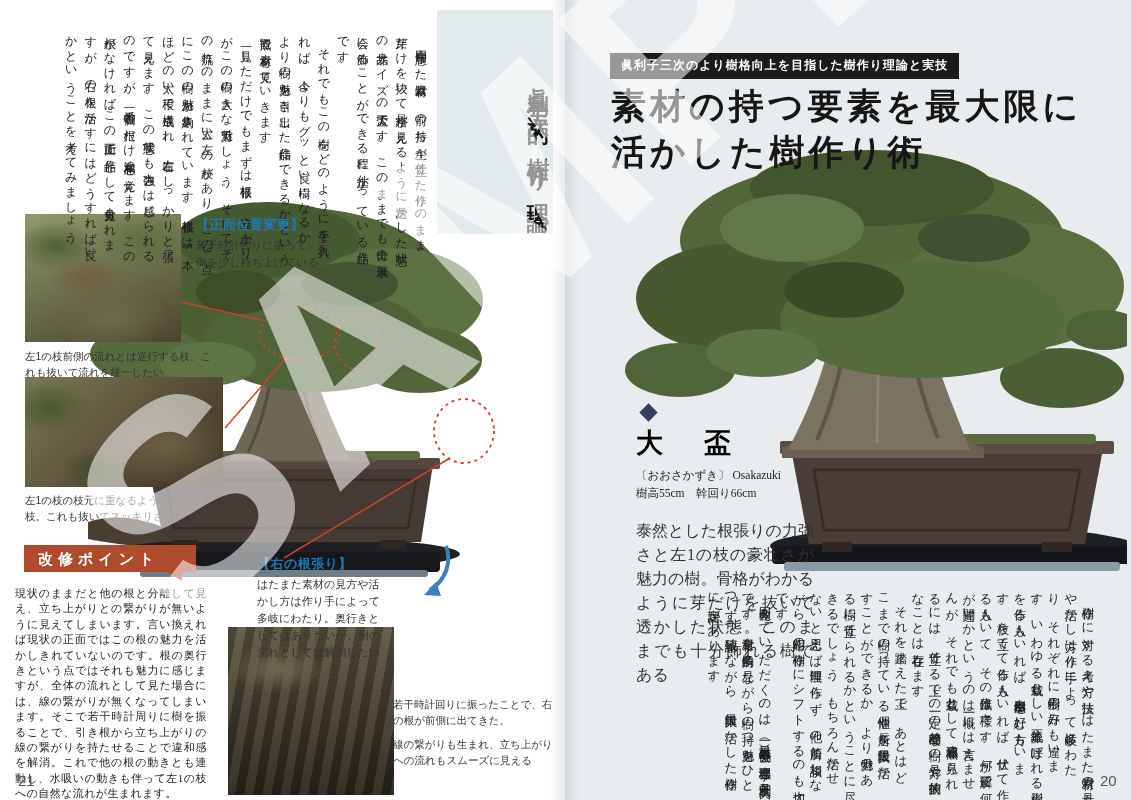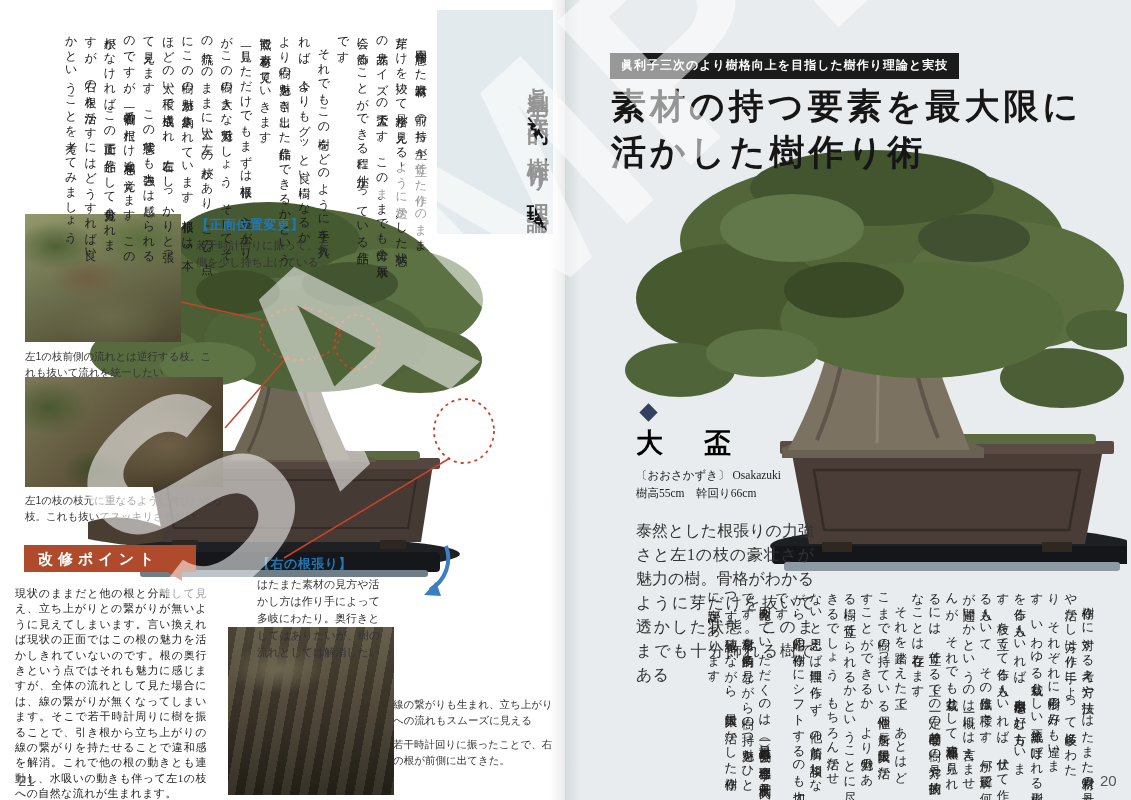--- a/index.html
+++ b/index.html
@@ -182,22 +182,22 @@
   <div id="kaishu-banner">改修ポイント</div>
 
   <div id="ann-root" class="ann">
     <div class="ann-head">【右の根張り】</div>
     <div class="ann-body">はたまた素材の見方や活かし方は作り手によって多岐にわたり。奥行きとしてはありたいが、樹の流れとしては解消したい</div>
   </div>
 
   <div id="repair-paragraph">現状のままだと他の根と分離して見え、立ち上がりとの繋がりが無いように見えてしまいます。言い換えれば現状の正面ではこの根の魅力を活かしきれていないのです。根の奥行きという点ではそれも魅力に感じますが、全体の流れとして見た場合には、線の繋がりが無くなってしまいます。そこで若干時計周りに樹を振ることで、引き根から立ち上がりの線の繋がりを持たせることで違和感を解消。これで他の根の動きとも連動し、水吸いの動きも伴って左1の枝への自然な流れが生まれます。</div>
 
   <div id="result-caption" class="caption">
+    <p>若干時計回りに振ったことで、右の根が前側に出てきた。</p>
     <p>線の繋がりも生まれ、立ち上がりへの流れもスムーズに見える</p>
-    <p>若干時計回りに振ったことで、右の根が前側に出てきた。</p>
   </div>
 
   <div id="pagenum-left" class="pagenum">21</div>
 
   <div id="kicker">眞利子三次のより樹格向上を目指した樹作り理論と実技</div>
 
   <div id="main-title">
     <div>素材の持つ要素を最大限に</div>
     <div>活かした樹作り術</div>
   </div>

